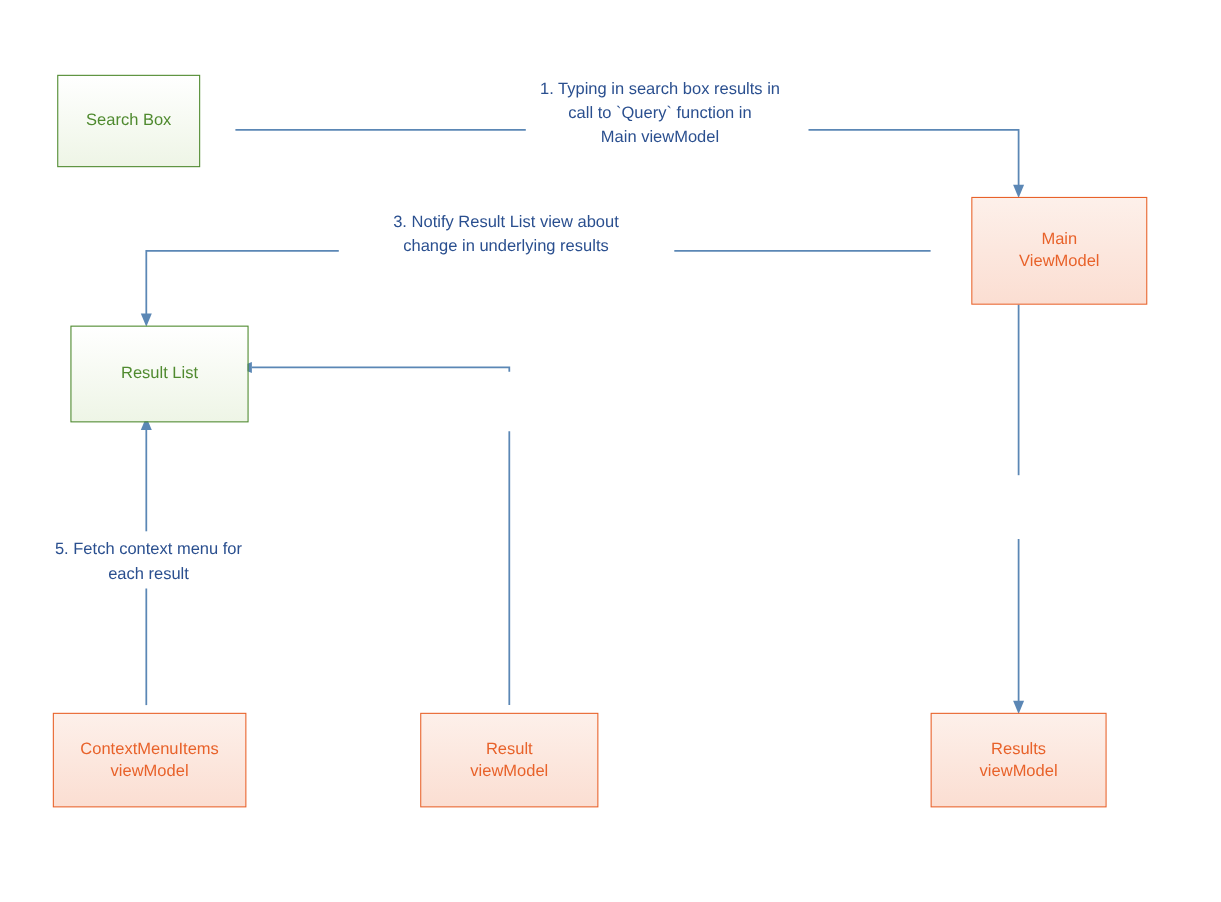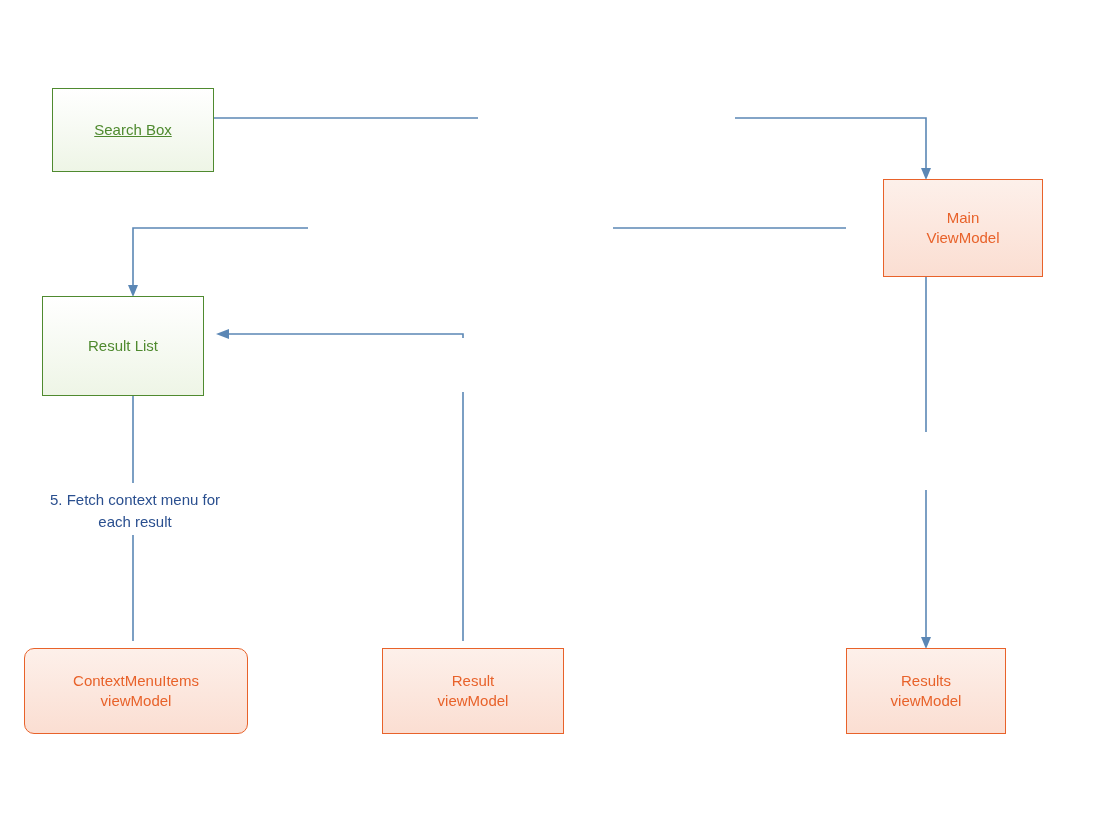--- a/index.html
+++ b/index.html
@@ -84,48 +84,53 @@
 
     <path class="conn" d="M 463 641 L 463 392"></path>
     <path class="conn" d="M 463 338 L 463 334 L 229 334"></path>
     <polygon class="arrowhead" points="216,334 229,329 229,339"></polygon>
 
     <path class="conn" d="M 133 641 L 133 535"></path>
     <path class="conn" d="M 133 483 L 133 388"></path>
     <polygon class="arrowhead" points="133,379 128,391 138,391"></polygon>
   </svg>
 
-  <div class="node green" style="left:52px; top:88px; width:162px; height:84px;text-decoration:underline;">
+  <div class="node green" style="left:52px; top:68px; width:130px; height:84px;">
     <span>Search Box</span>
   </div>
 
   <div class="node orange" style="left:846px; top:179px; width:160px; height:98px;margin-left:37px;">
     <span>Main
 ViewModel</span>
   </div>
 
-  <div class="node green" style="left:42px; top:296px; width:162px; height:100px;text-align:center;">
+  <div class="node green" style="left:64px; top:296px; width:162px; height:88px;text-align:center;">
     <span>Result List</span>
   </div>
 
-  <div class="node orange" style="left:24px; top:648px; width:224px; height:86px;border-radius:10px;">
+  <div class="node orange" style="left:48px; top:648px; width:176px; height:86px;">
     <span>ContextMenuItems
 viewModel</span>
   </div>
 
-  <div class="node orange" style="left:382px; top:648px; width:182px; height:86px;">
+  <div class="node orange" style="left:382px; top:648px; width:162px; height:86px;">
     <span>Result
 viewModel</span>
   </div>
 
   <div class="node orange" style="left:846px; top:648px; width:160px; height:86px;">
     <span>Results
 viewModel</span>
   </div>
 
+  <div class="label" style="left:445px; top:70px; width:310px;">1. Typing in search box results in
+call to `Query` function in
+Main viewModel</div>
 
 
+  <div class="label" style="left:310px; top:191px; width:300px;">3. Notify Result List view about
+change in underlying results</div>
 
 
   <div class="label" style="left:10px; top:489px; width:250px;text-align:center;">5. Fetch context menu for
 each result</div>
 
 </div>
 
 </body></html>

